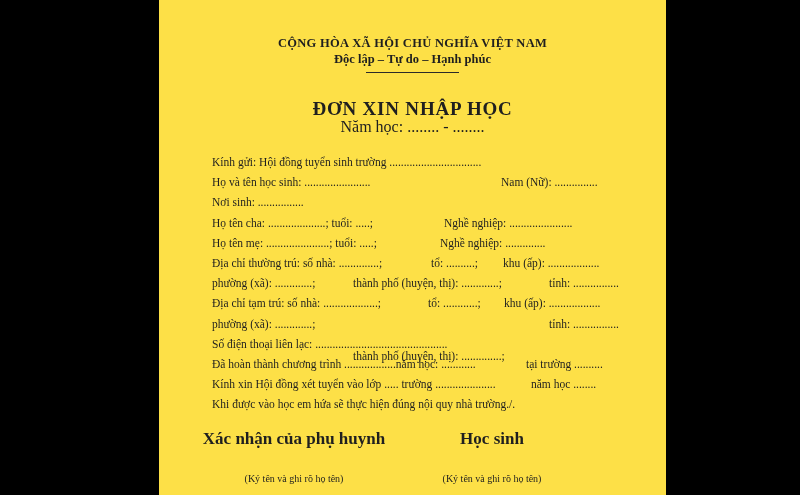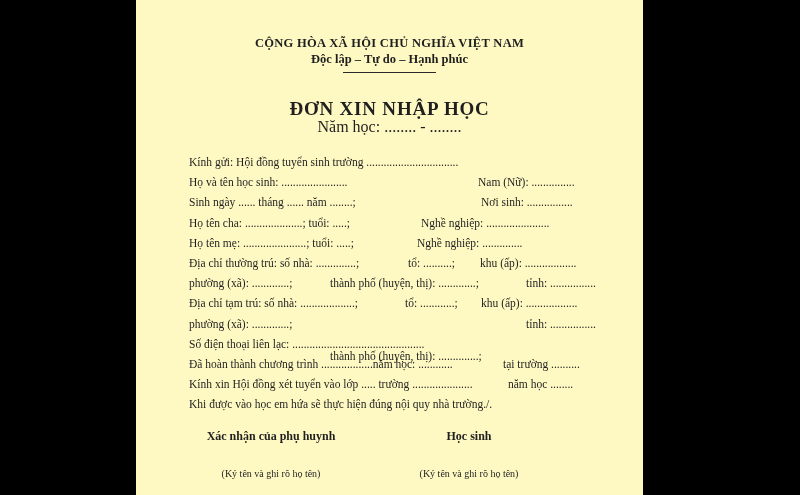--- a/index.html
+++ b/index.html
@@ -13,25 +13,25 @@
   .stage {
     position: relative;
     width: 800px;
     height: 495px;
     background: #000000;
     font-family: "Liberation Serif", "DejaVu Serif", serif;
     color: #1f1f1f;
   }
   .page {
     position: absolute;
-    left: 136px;
+    left: 159px;
     top: 0;
     width: 507px;
     height: 495px;
-    background: #fef9c3;
+    background: #fde047;
   }
   
   .header {
     position: absolute;
     top: 36px;
     left: 0;
     width: 100%;
     text-align: center;
   }
   .national-title {
@@ -105,21 +105,21 @@
   .line:nth-child(12) span:nth-child(2) { left: 319px; }
   
   .sig-col {
     position: absolute;
     top: 429px;
     text-align: center;
   }
   .sig-left  { left: 20px;  width: 230px; }
   .sig-right { left: 233px; width: 200px; }
   .sig-title {
-    font-size: 12px;
+    font-size: 17px;
     font-weight: bold;
   }
   .sig-note {
     font-size: 10px;
     margin-top: 24px;
   }
 </style>
 </head>
 <body>
 
@@ -137,21 +137,20 @@
 
     <div class="form-body">
       <div class="line">
         <span>Kính gửi: Hội đồng tuyển sinh trường ................................</span>
       </div>
       <div class="line">
         <span>Họ và tên học sinh: .......................</span>
         <span>Nam (Nữ): ...............</span>
       </div>
       <div class="line">
-        <span>Sinh ngày ...... tháng ...... năm ........;</span>
         <span>Nơi sinh: ................</span>
       </div>
       <div class="line">
         <span>Họ tên cha: ....................; tuổi: .....;</span>
         <span>Nghề nghiệp: ......................</span>
       </div>
       <div class="line">
         <span>Họ tên mẹ: ......................; tuổi: .....;</span>
         <span>Nghề nghiệp: ..............</span>
       </div>

